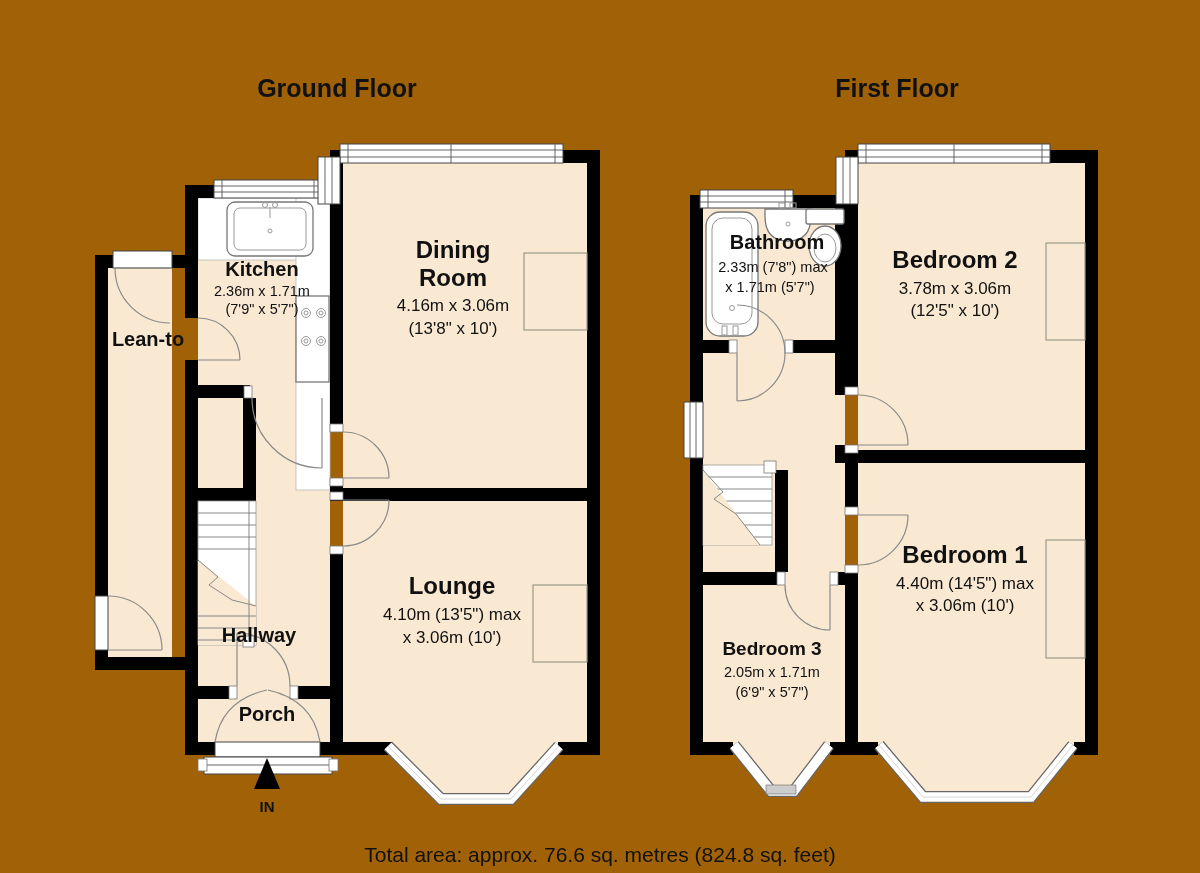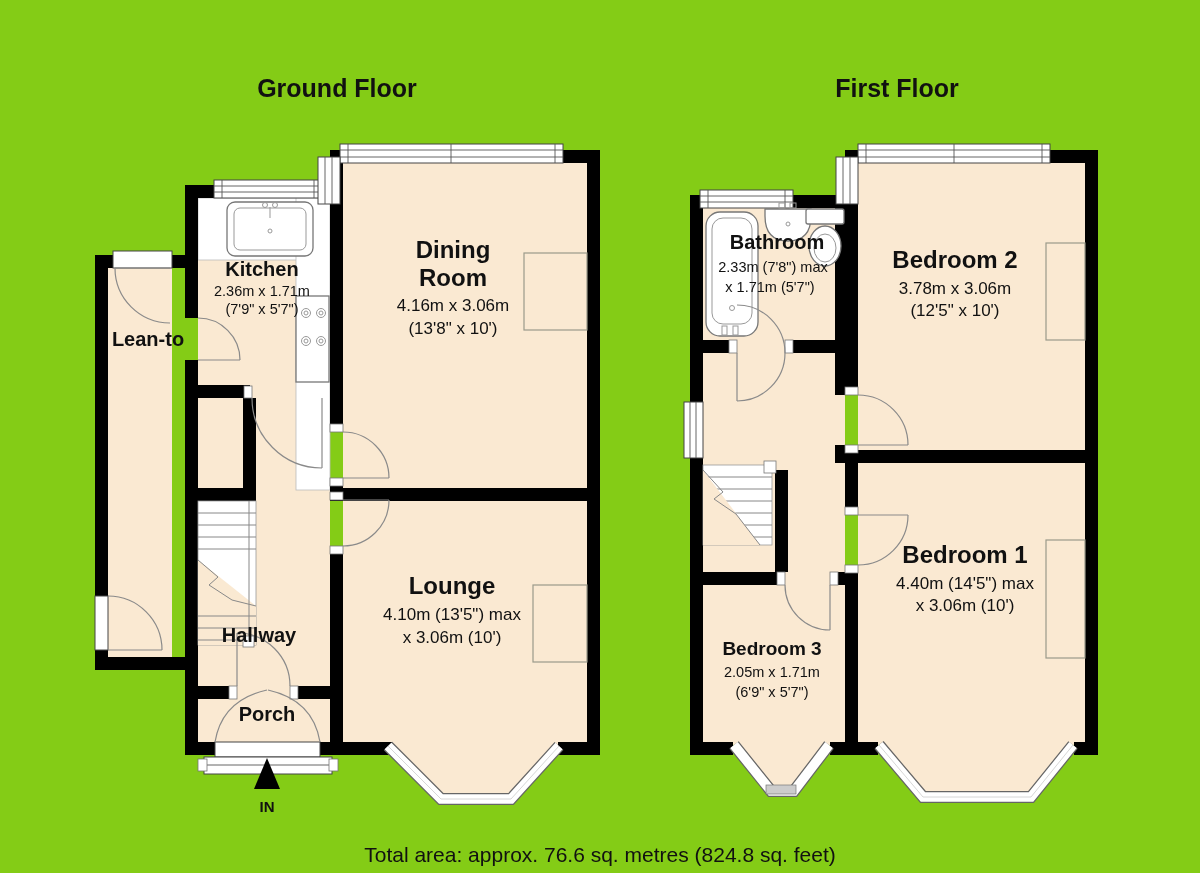--- a/index.html
+++ b/index.html
@@ -1,16 +1,16 @@
 <!DOCTYPE html>
 <html><head>
 <meta charset="utf-8">
 <style>
   html,body{margin:0;padding:0;background:#ffffff;}
-  .stage{position:relative;width:1200px;height:873px;background:#84cc16;font-family:"Liberation Sans",sans-serif;}
+  .stage{position:relative;width:1200px;height:873px;background:#a16207;font-family:"Liberation Sans",sans-serif;}
   svg{display:block;}
   text{fill:#111111;font-family:"Liberation Sans",sans-serif;}
   .t-title{font-size:25px;font-weight:bold;}
   .t-room-lg{font-size:24px;font-weight:bold;}
   .t-room-md{font-size:20px;font-weight:bold;}
   .t-room-sm{font-size:19px;font-weight:bold;}
   .t-dims{font-size:17px;}
   .t-dims-sm{font-size:14.5px;}
   .t-in{font-size:15px;font-weight:bold;}
   .t-footer{font-size:21px;}

